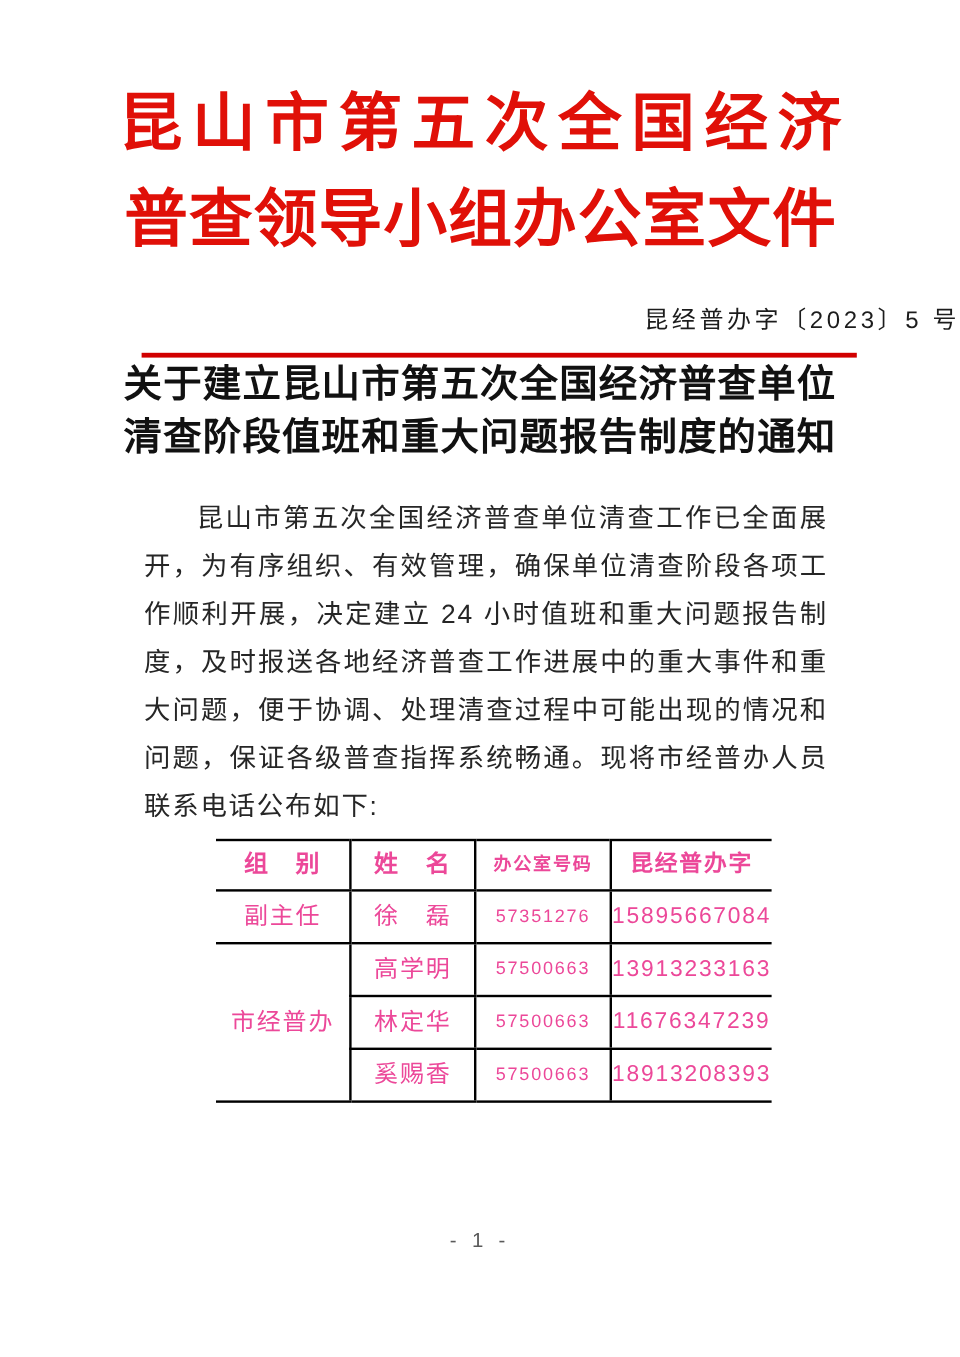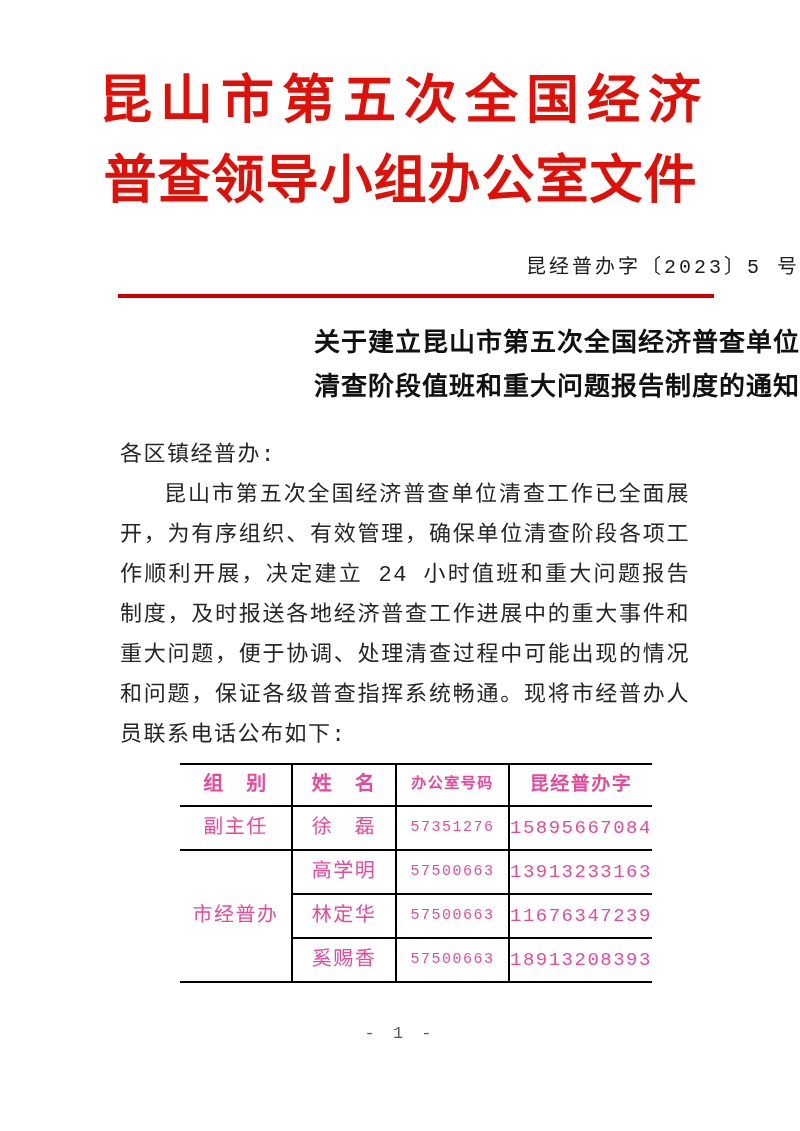--- a/index.html
+++ b/index.html
@@ -4,21 +4,21 @@
 <style>
   * { margin: 0; padding: 0; box-sizing: border-box; }
   html, body { background: #888; }
   .page {
     position: relative;
     width: 800px;
     height: 1131px;
     margin: 0 auto;
     background: #ffffff;
     overflow: hidden;
-    font-family: Liberation Mono, monospace;
+    font-family: Liberation Sans, sans-serif;
     color: #222222;
   }
   
   .letterhead {
     padding-top: 64px;
     text-align: center;
     color: #e01008;
     font-weight: bold;
     line-height: 80px;
     font-size: 53px;
@@ -35,23 +35,22 @@
   }
   
   .red-rule {
     margin: 15px 0 0 118px;
     width: 596px;
     height: 4px;
     background: #d10000;
   }
   
   .doc-title {
-    margin-top: 24px;
-    text-align: right;
-    font-size: 26px;
+    text-align: center;
+    font-size: 32px;
     font-weight: bold;
     line-height: 44px;
     letter-spacing: 1px;
     color: #111111;
   }
   
   .body-block {
     margin: 26px 110px 0 120px;
     font-size: 22px;
     line-height: 40px;
@@ -106,21 +105,20 @@
   <div class="doc-number">昆经普办字〔2023〕5 号</div>
 
   <div class="red-rule"></div>
 
   <div class="doc-title">
     <div>关于建立昆山市第五次全国经济普查单位</div>
     <div>清查阶段值班和重大问题报告制度的通知</div>
   </div>
 
   <div class="body-block">
-    <div class="salutation">各区镇经普办:</div>
     <div class="para">昆山市第五次全国经济普查单位清查工作已全面展开，为有序组织、有效管理，确保单位清查阶段各项工作顺利开展，决定建立 24 小时值班和重大问题报告制度，及时报送各地经济普查工作进展中的重大事件和重大问题，便于协调、处理清查过程中可能出现的情况和问题，保证各级普查指挥系统畅通。现将市经普办人员联系电话公布如下:</div>
 
     <table class="contact-table">
       <tbody>
         <tr class="head-row">
           <td class="c-group">组　别</td>
           <td class="c-name">姓　名</td>
           <td class="c-office">办公室号码</td>
           <td class="c-mobile">昆经普办字</td>
         </tr>

